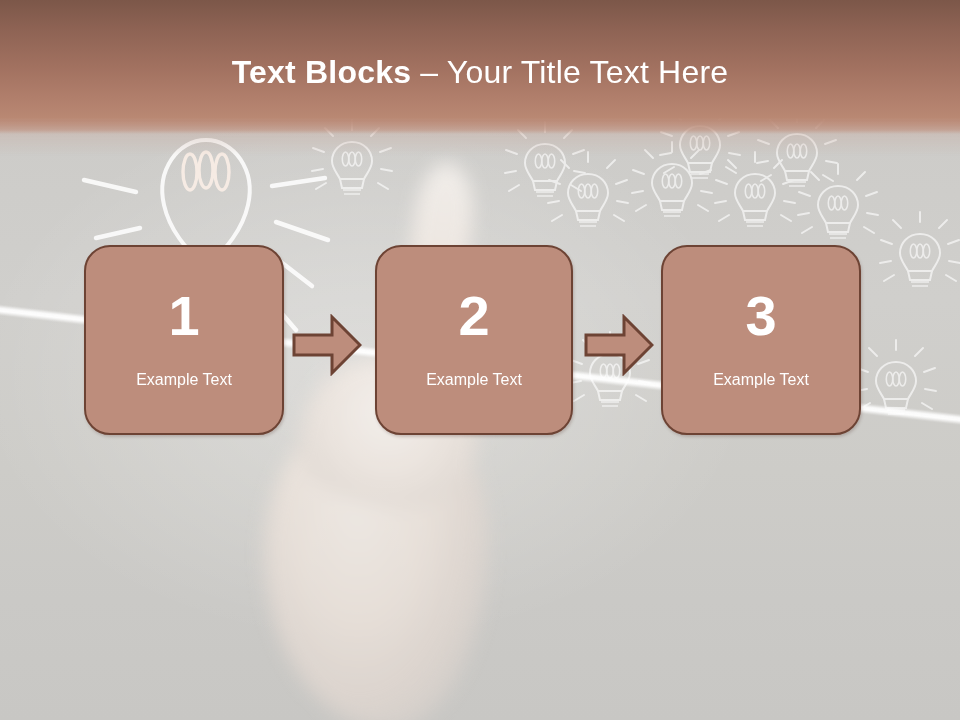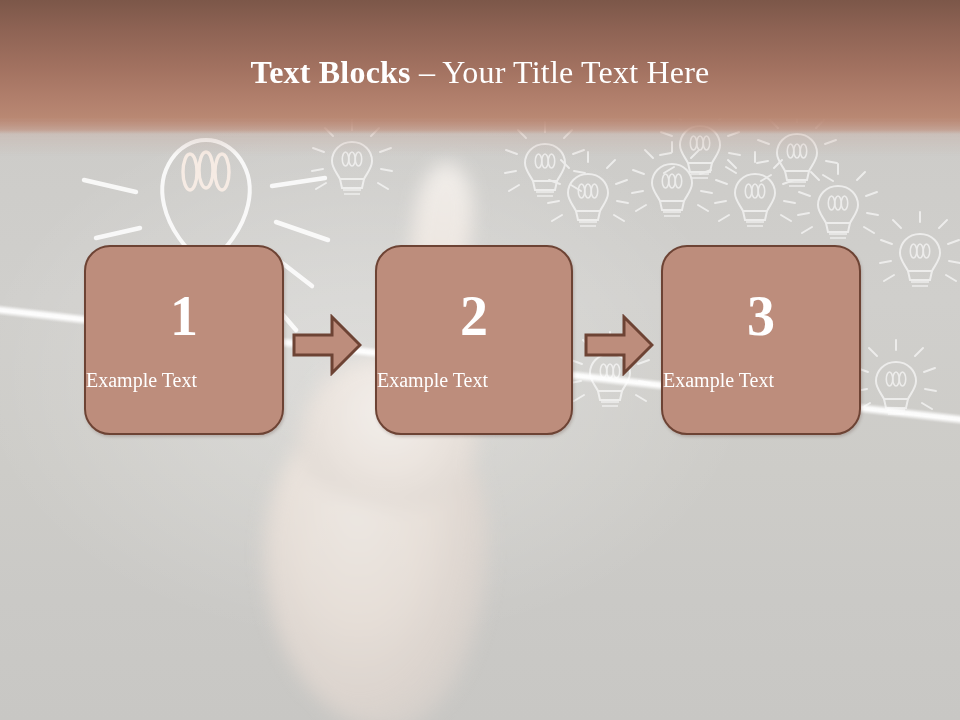--- a/index.html
+++ b/index.html
@@ -5,21 +5,21 @@
   html, body {
     margin: 0;
     padding: 0;
     background: #ffffff;
   }
   #slide {
     position: relative;
     width: 960px;
     height: 720px;
     overflow: hidden;
-    font-family: Liberation Serif, serif;
+    font-family: Liberation Sans, sans-serif;
     background: #cbcac7;
   }
 
   
   .bg-base {
     position: absolute;
     inset: 0;
     background: linear-gradient(to bottom,
         #c9c8c5 0px,
         #cdccc9 140px,
@@ -163,22 +163,23 @@
     color: #ffffff;
     font-size: 56px;
     line-height: 62px;
     font-weight: bold;
   }
   .box-label {
     position: absolute;
     left: 0;
     top: 120px;
     width: 100%;
+    text-align: center;
     color: #ffffff;
-    font-size: 20px;
+    font-size: 16px;
     line-height: 26px;
   }
 
   
   .arrow {
     position: absolute;
     top: 314px;
     width: 70px;
     height: 62px;
   }

